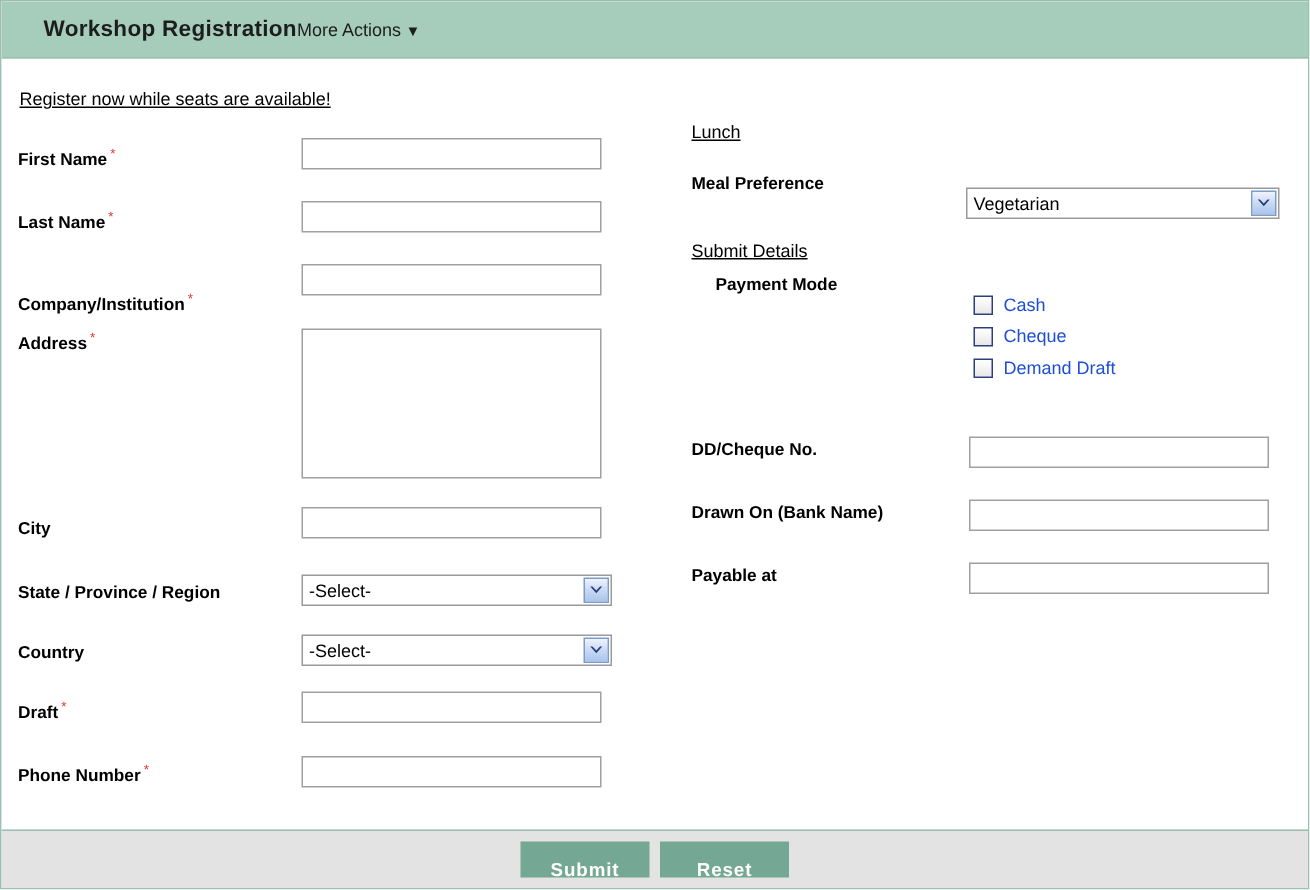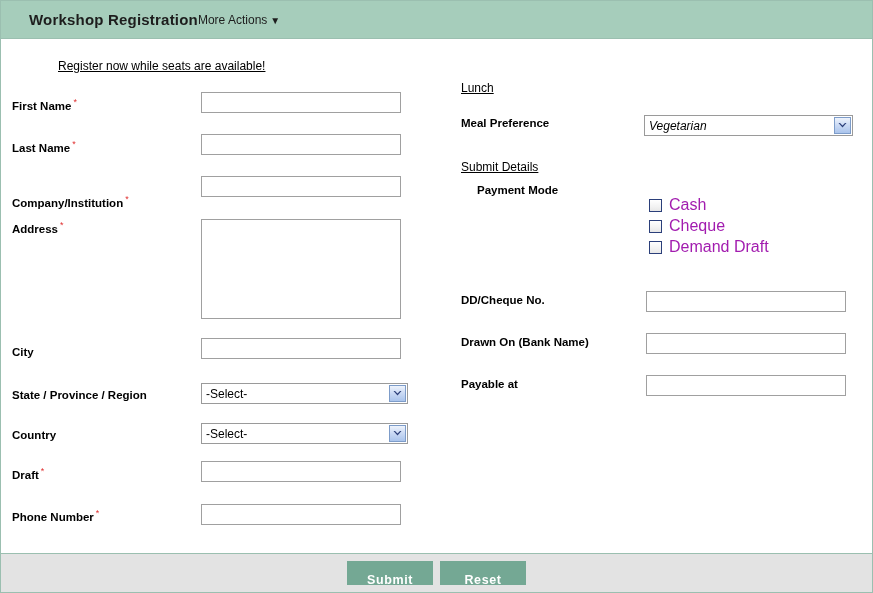--- a/index.html
+++ b/index.html
@@ -158,22 +158,22 @@
   }
   .cbox {
     width: 13px;
     height: 13px;
     box-sizing: border-box;
     border: 1px solid #2b3f7a;
     background: linear-gradient(to bottom, #ffffff 0%, #f2f2f2 60%, #e7e7e7 100%);
     flex: 0 0 auto;
   }
   .cblabel {
-    font-size: 16px;
-    color: #a21caf;
+    font-size: 12px;
+    color: #1d4ed8;
     margin-left: 7px;
   }
 
   
   .footer {
     position: absolute;
     left: 0;
     top: 552px;
     width: 871px;
     height: 39px;
@@ -206,21 +206,21 @@
 
   <div class="titlebar">
     <div class="app-title">Workshop Registration</div>
     <div class="more-actions">
       <span>More Actions</span><span class="caret">▼</span>
     </div>
   </div>
 
   <div class="form-body">
 
-    <div class="section-head" style="left:12px; top:19px;margin-left:45px;">Register now while seats are available!</div>
+    <div class="section-head" style="left:12px; top:19px;">Register now while seats are available!</div>
 
     <div class="fld-label" style="left:11px; top:55px;">
       <span>First Name</span><span class="req">*</span>
     </div>
     <input class="txt" style="left: 200px; top: 52px; width: 200px;" type="text" value="">
 
     <div class="fld-label" style="left:11px; top:97px;">
       <span>Last Name</span><span class="req">*</span>
     </div>
     <input class="txt" style="left: 200px; top: 94px; width: 200px;" type="text" value="">
@@ -272,21 +272,21 @@
     <div class="fld-label" style="left:11px; top:466px;">
       <span>Phone Number</span><span class="req">*</span>
     </div>
     <input class="txt" style="left: 200px; top: 464px; width: 200px;" type="text" value="">
 
     <div class="section-head" style="left:460px; top:41px;">Lunch</div>
 
     <div class="fld-label" style="left:460px; top:76px;">
       <span>Meal Preference</span>
     </div>
-    <div class="sel" style="left:643px; top:75px; width:209px;font-style:italic;">
+    <div class="sel" style="left:643px; top:85px; width:209px;">
       <span class="sel-val">Vegetarian</span>
       <span class="sel-btn">
         <svg width="9" height="7" viewBox="0 0 9 7">
             <path d="M0.5 1 L4.5 5.5 L8.5 1 L7 1 L4.5 3.6 L2 1 Z" fill="#2b3f7a"></path>
           </svg>
       </span>
     </div>
 
     <div class="section-head" style="left:460px; top:120px;">Submit Details</div>
 

